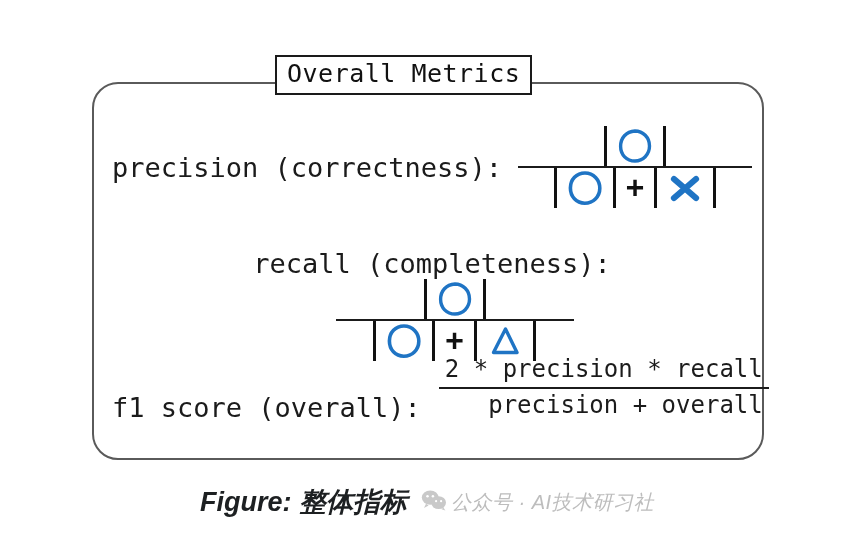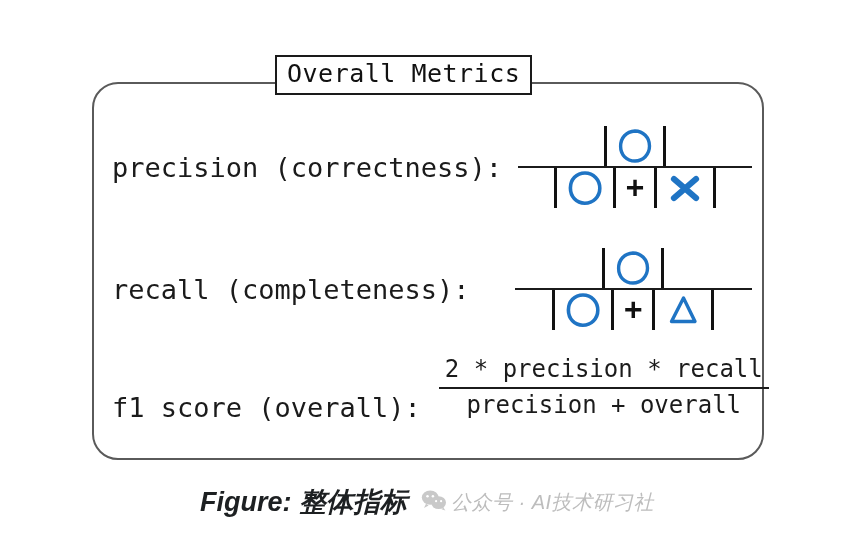--- a/index.html
+++ b/index.html
@@ -198,21 +198,21 @@
             <svg width="38" height="40" viewBox="0 0 38 40">
               <path d="M8 11 L30 30 M30 11 L8 30" fill="none" stroke="#1f74c4" stroke-width="6.2" stroke-linecap="round"></path>
             </svg>
           </span>
           <span class="pipe"></span>
         </div>
       </div>
     </div>
   </div>
 
-  <div class="metric-row" style="left:112px; top:248px; width:640px;">
+  <div class="metric-row" style="left:112px; top:248px; width:640px;flex-direction:column;">
     <div class="metric-label">recall (completeness):</div>
 
     <div class="fraction" style="margin-left:45px; width:238px;">
       <div class="frac-num">
         <div class="sym-row">
           <span class="pipe"></span>
           <span class="glyph">
             <svg width="38" height="40" viewBox="0 0 38 40">
               <path d="M19 5 C27 5 33.5 11.5 33.5 20 C33.5 28.5 27 35 19 35 C10.5 35 4.6 28.8 4.6 20.3 C4.6 12 10 5.6 19 5 Z" fill="none" stroke="#1f74c4" stroke-width="3.4" stroke-linecap="round" stroke-linejoin="round"></path>
             </svg>
@@ -239,21 +239,21 @@
           </span>
           <span class="pipe"></span>
         </div>
       </div>
     </div>
   </div>
 
   <div class="metric-row" style="left:112px; top:352px; width:660px;">
     <div class="metric-label" style="margin-top:40px;">f1 score (overall):</div>
 
-    <div class="fraction" style="margin-left:18px;">
+    <div class="fraction" style="margin-left:18px;align-items:flex-end;">
       <div class="frac-num">
         <span class="f1-text">2 * precision * recall</span>
       </div>
       <div class="frac-bar"></div>
       <div class="frac-den">
         <span class="f1-text">precision + overall</span>
       </div>
     </div>
   </div>
 

